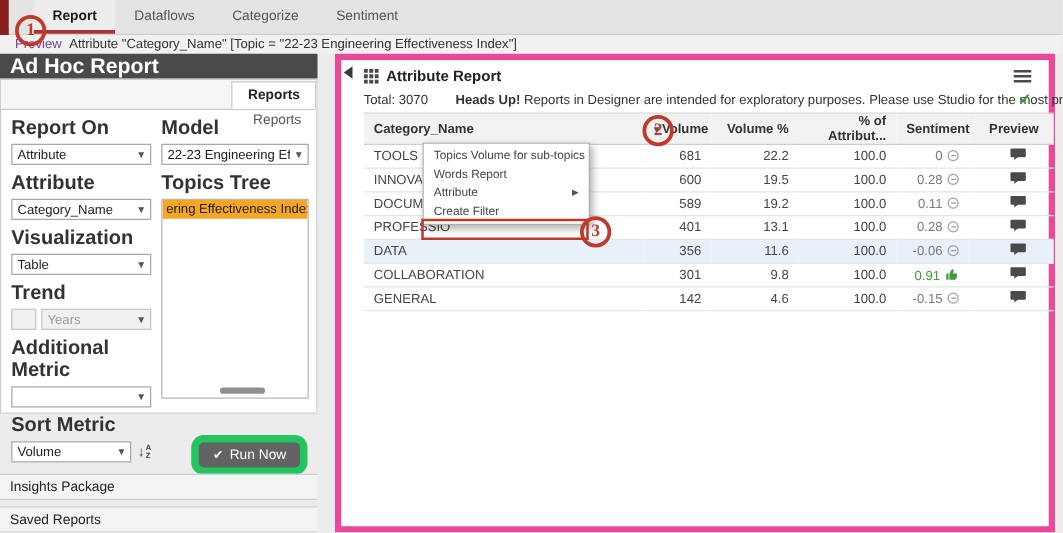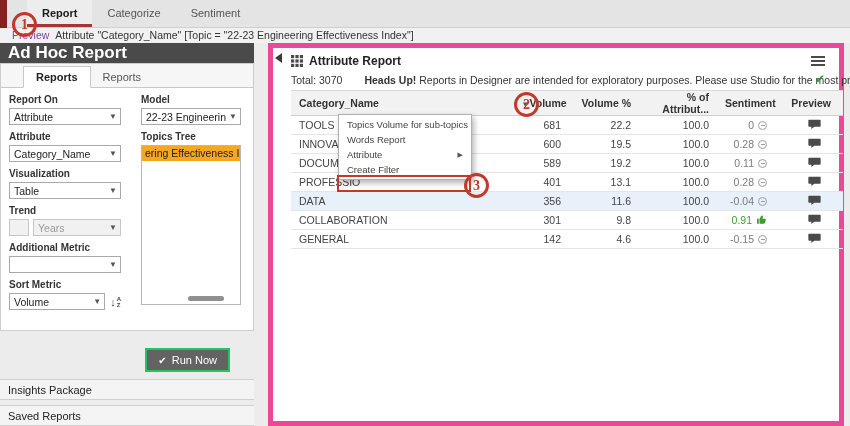--- a/index.html
+++ b/index.html
@@ -21,49 +21,49 @@
   .crumb .pfx { color:#7d3f98; margin-right:6px; }
   .crumb .path { color:#333; }
 
   
   .sidebar { position:absolute; left:0; top:43px; width:254px; height:383px; }
   .sb-title { height:20px; background:#4a4a4a; color:#fff; font-weight:bold; font-size:17px;
               line-height:20px; padding-left:8px; }
   .sb-body { position:absolute; left:0; top:20px; width:254px; height:268px; background:#fff;
              border:1px solid #cdcdcd; }
   .sb-tabs { height:24px; border-bottom:1px solid #c9c9c9; background:#f6f6f6; display:flex;
-             align-items:flex-end; padding-left:22px; }
+             align-items:flex-end; padding-left:22px;flex-direction:column; }
   .sb-tab { padding:4px 12px; font-size:11px; color:#555; cursor:pointer; }
   .sb-tab.active { background:#fff; border:1px solid #c9c9c9; border-bottom:1px solid #fff;
                    font-weight:bold; color:#222; position:relative; top:1px; }
   .form-col { position:absolute; top:28px; }
   .col-left { left:8px; width:112px; }
-  .col-right { left:140px; width:100px; }
-  .f-label { font-weight:bold; color:#333; font-size:10px; margin:6px 0 3px; }
+  .col-right { left:128px; width:118px; }
+  .f-label { font-weight:bold; color:#333; font-size:16px; margin:6px 0 3px; }
   .f-label:first-child { margin-top:2px; }
   .sel { height:17px; border:1px solid #a9a9a9; background:#fff; display:flex; align-items:center;
          justify-content:space-between; padding:0 3px 0 4px; font-size:10.5px; color:#222;
          cursor:pointer; overflow:hidden; }
   .sel .sel-text { white-space:nowrap; overflow:hidden; }
   .sel .chev { font-size:8px; color:#555; margin-left:3px; flex:0 0 auto; }
   .sel.disabled { background:#f1f1f1; color:#9a9a9a; border-color:#c6c6c6; }
   .trend-row { display:flex; gap:4px; }
   .mini-input { width:20px; height:17px; border:1px solid #c6c6c6; background:#f1f1f1; }
   .sort-row { display:flex; align-items:center; gap:5px; }
   .sort-row .sel { flex:1; }
   .sort-ic { display:flex; align-items:center; gap:1px; cursor:pointer; }
   .sort-ic .arr { font-size:11px; color:#444; line-height:10px; }
   .sort-ic .az { display:flex; flex-direction:column; font-size:6px; font-weight:bold; color:#444; line-height:6px; }
   .tree-box { border:1px solid #b8b8b8; background:#fff; height:160px; position:relative; overflow:hidden; }
   .tree-sel { background:#f5a623; color:#222; font-size:10.5px; line-height:15px; padding:0 3px;
               white-space:nowrap; overflow:hidden; cursor:pointer; }
   .tree-scroll { position:absolute; left:46px; bottom:3px; width:36px; height:5px; background:#8f8f8f;
                  border-radius:3px; cursor:pointer; }
-  .run-btn { position:absolute; top:305px; right:24px; background:#636363; color:#fff; border:2px solid #22c55e;
-             border-radius:0; padding:4px 11px; font-size:11px; cursor:pointer; }
+  .run-btn { position:absolute; top:305px; right:8px; background:#636363; color:#fff; border:6px solid #22c55e;
+             border-radius:10px; padding:4px 11px; font-size:11px; cursor:pointer; }
   .run-btn .check-glyph::before { content:"✔"; margin-right:5px; font-size:10px; }
   .sb-section { position:absolute; left:0; width:254px; height:21px; background:#f4f4f4;
                 border-top:1px solid #cfcfcf; border-bottom:1px solid #cfcfcf; line-height:20px;
                 padding-left:8px; color:#222; cursor:pointer; }
   .sec-1 { top:336px; } .sec-2 { top:362px; }
 
   
   .main { position:absolute; left:268px; top:43px; width:576px; height:383px; background:#fff;
           border:5px solid #ec4899; }
   .collapse-tri { position:absolute; left:2px; top:5px; width:0; height:0; border-top:5px solid transparent;
@@ -122,20 +122,21 @@
 </style>
 </head>
 <body>
 
 <div class="screen">
 
   <div class="topnav">
     <div class="brand-strip"></div>
     <div class="tabs">
       <div class="tab active">Report</div>
+      <div class="tab">Dataflows</div>
       <div class="tab">Categorize</div>
       <div class="tab">Sentiment</div>
     </div>
   </div>
 
   <div class="crumb">
     <span class="pfx">Preview</span><span class="path">Attribute "Category_Name" [Topic = "22-23 Engineering Effectiveness Index"]</span>
   </div>
 
   <div class="sidebar">
@@ -309,21 +310,21 @@
           <td class="c-num c-sent" data-kind="neutral"><span class="sent-val">0.28</span><span class="sent-neutral"></span></td>
           <td class="c-prev"><svg class="comment-ic" width="13" height="11" viewBox="0 0 14 12">
                 <path d="M1 .8h12c.4 0 .7.3.7.7v6.2c0 .4-.3.7-.7.7H6.8L3.6 11V8.4H1c-.4 0-.7-.3-.7-.7V1.5c0-.4.3-.7.7-.7z"></path>
               </svg></td>
         </tr>
         <tr class="t-row" data-hl="true">
           <td class="c-name">DATA</td>
           <td class="c-num">356</td>
           <td class="c-num">11.6</td>
           <td class="c-num">100.0</td>
-          <td class="c-num c-sent" data-kind="neutral"><span class="sent-val">-0.04</span><span class="sent-neutral"></span></td>
+          <td class="c-num c-sent" data-kind="neutral"><span class="sent-val">-0.06</span><span class="sent-neutral"></span></td>
           <td class="c-prev"><svg class="comment-ic" width="13" height="11" viewBox="0 0 14 12">
                 <path d="M1 .8h12c.4 0 .7.3.7.7v6.2c0 .4-.3.7-.7.7H6.8L3.6 11V8.4H1c-.4 0-.7-.3-.7-.7V1.5c0-.4.3-.7.7-.7z"></path>
               </svg></td>
         </tr>
         <tr class="t-row" data-hl="false">
           <td class="c-name">COLLABORATION</td>
           <td class="c-num">301</td>
           <td class="c-num">9.8</td>
           <td class="c-num">100.0</td>
           <td class="c-num c-sent" data-kind="positive"><span class="sent-val">0.91</span><svg class="sent-thumb" width="11" height="11" viewBox="0 0 16 16">

